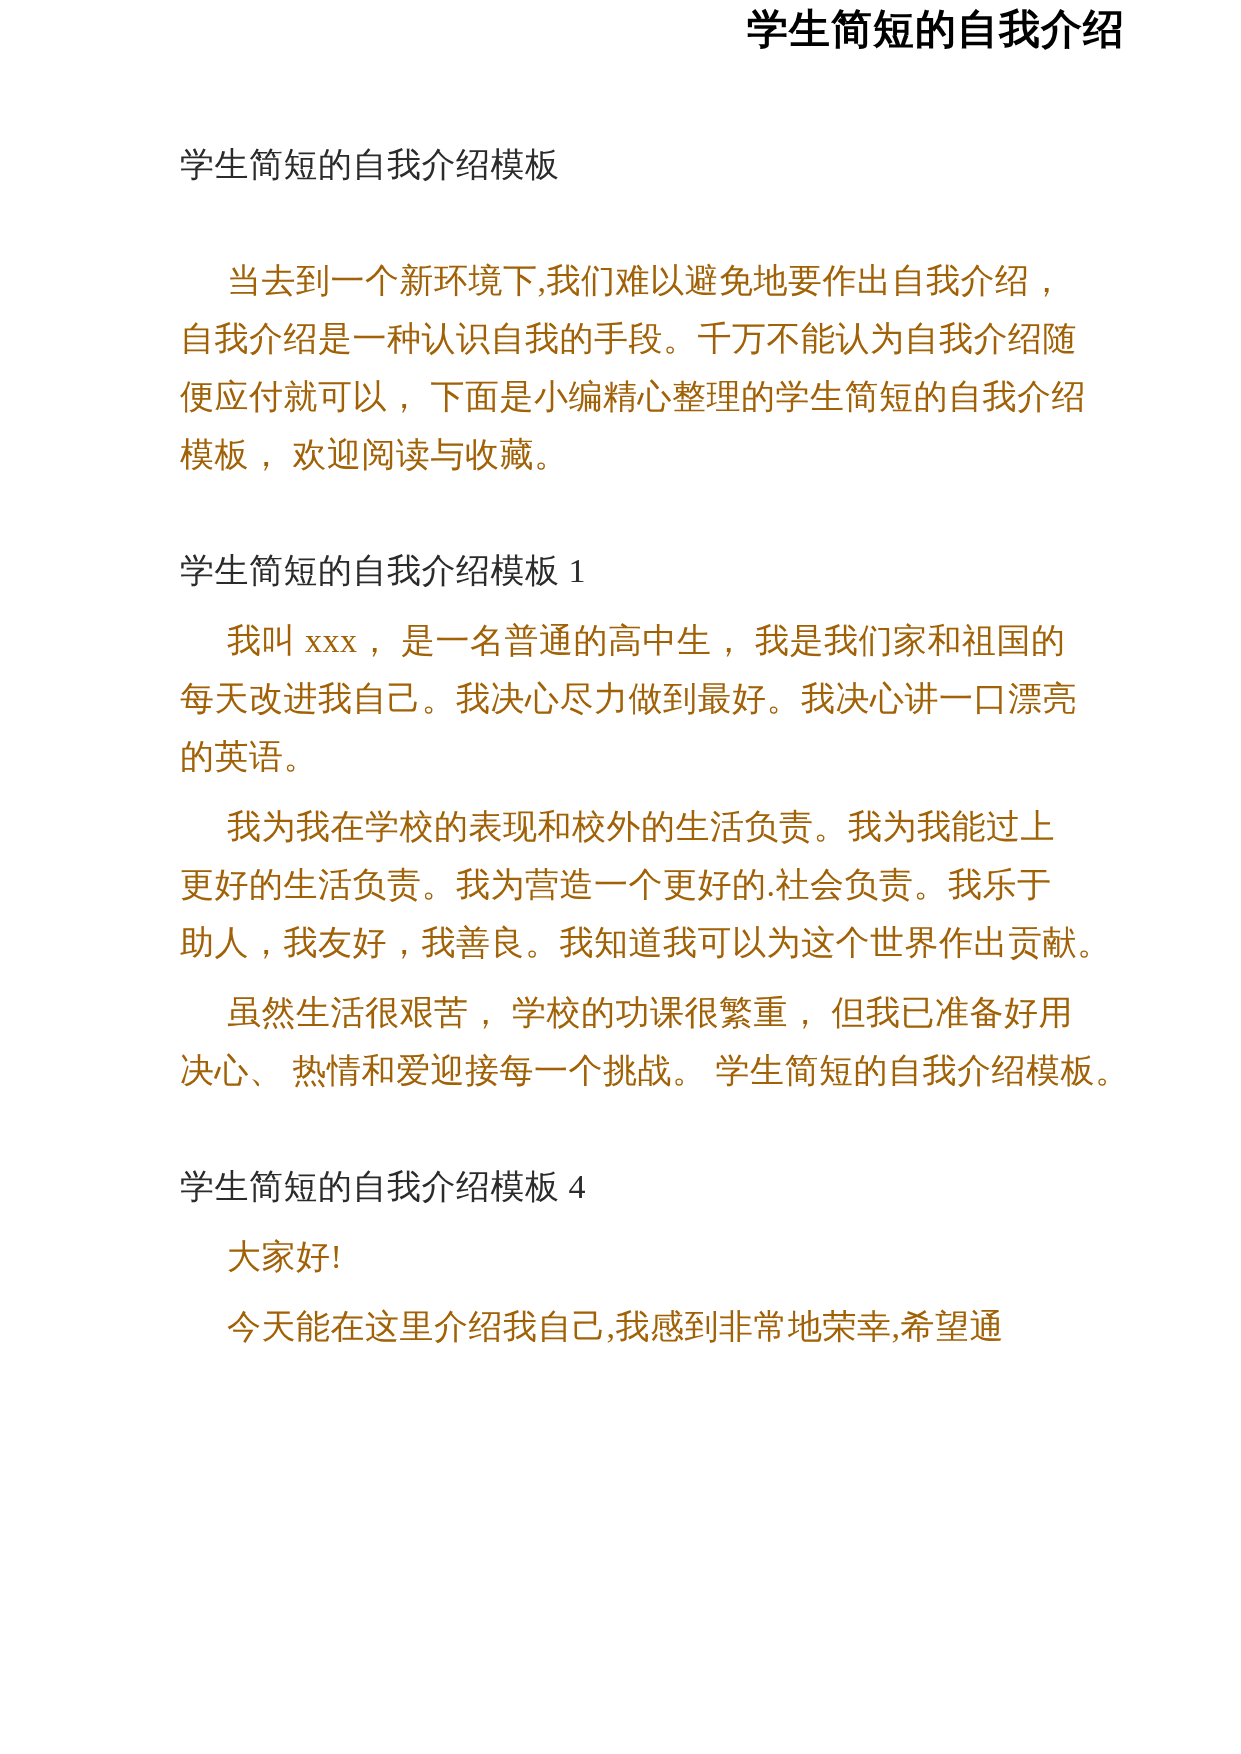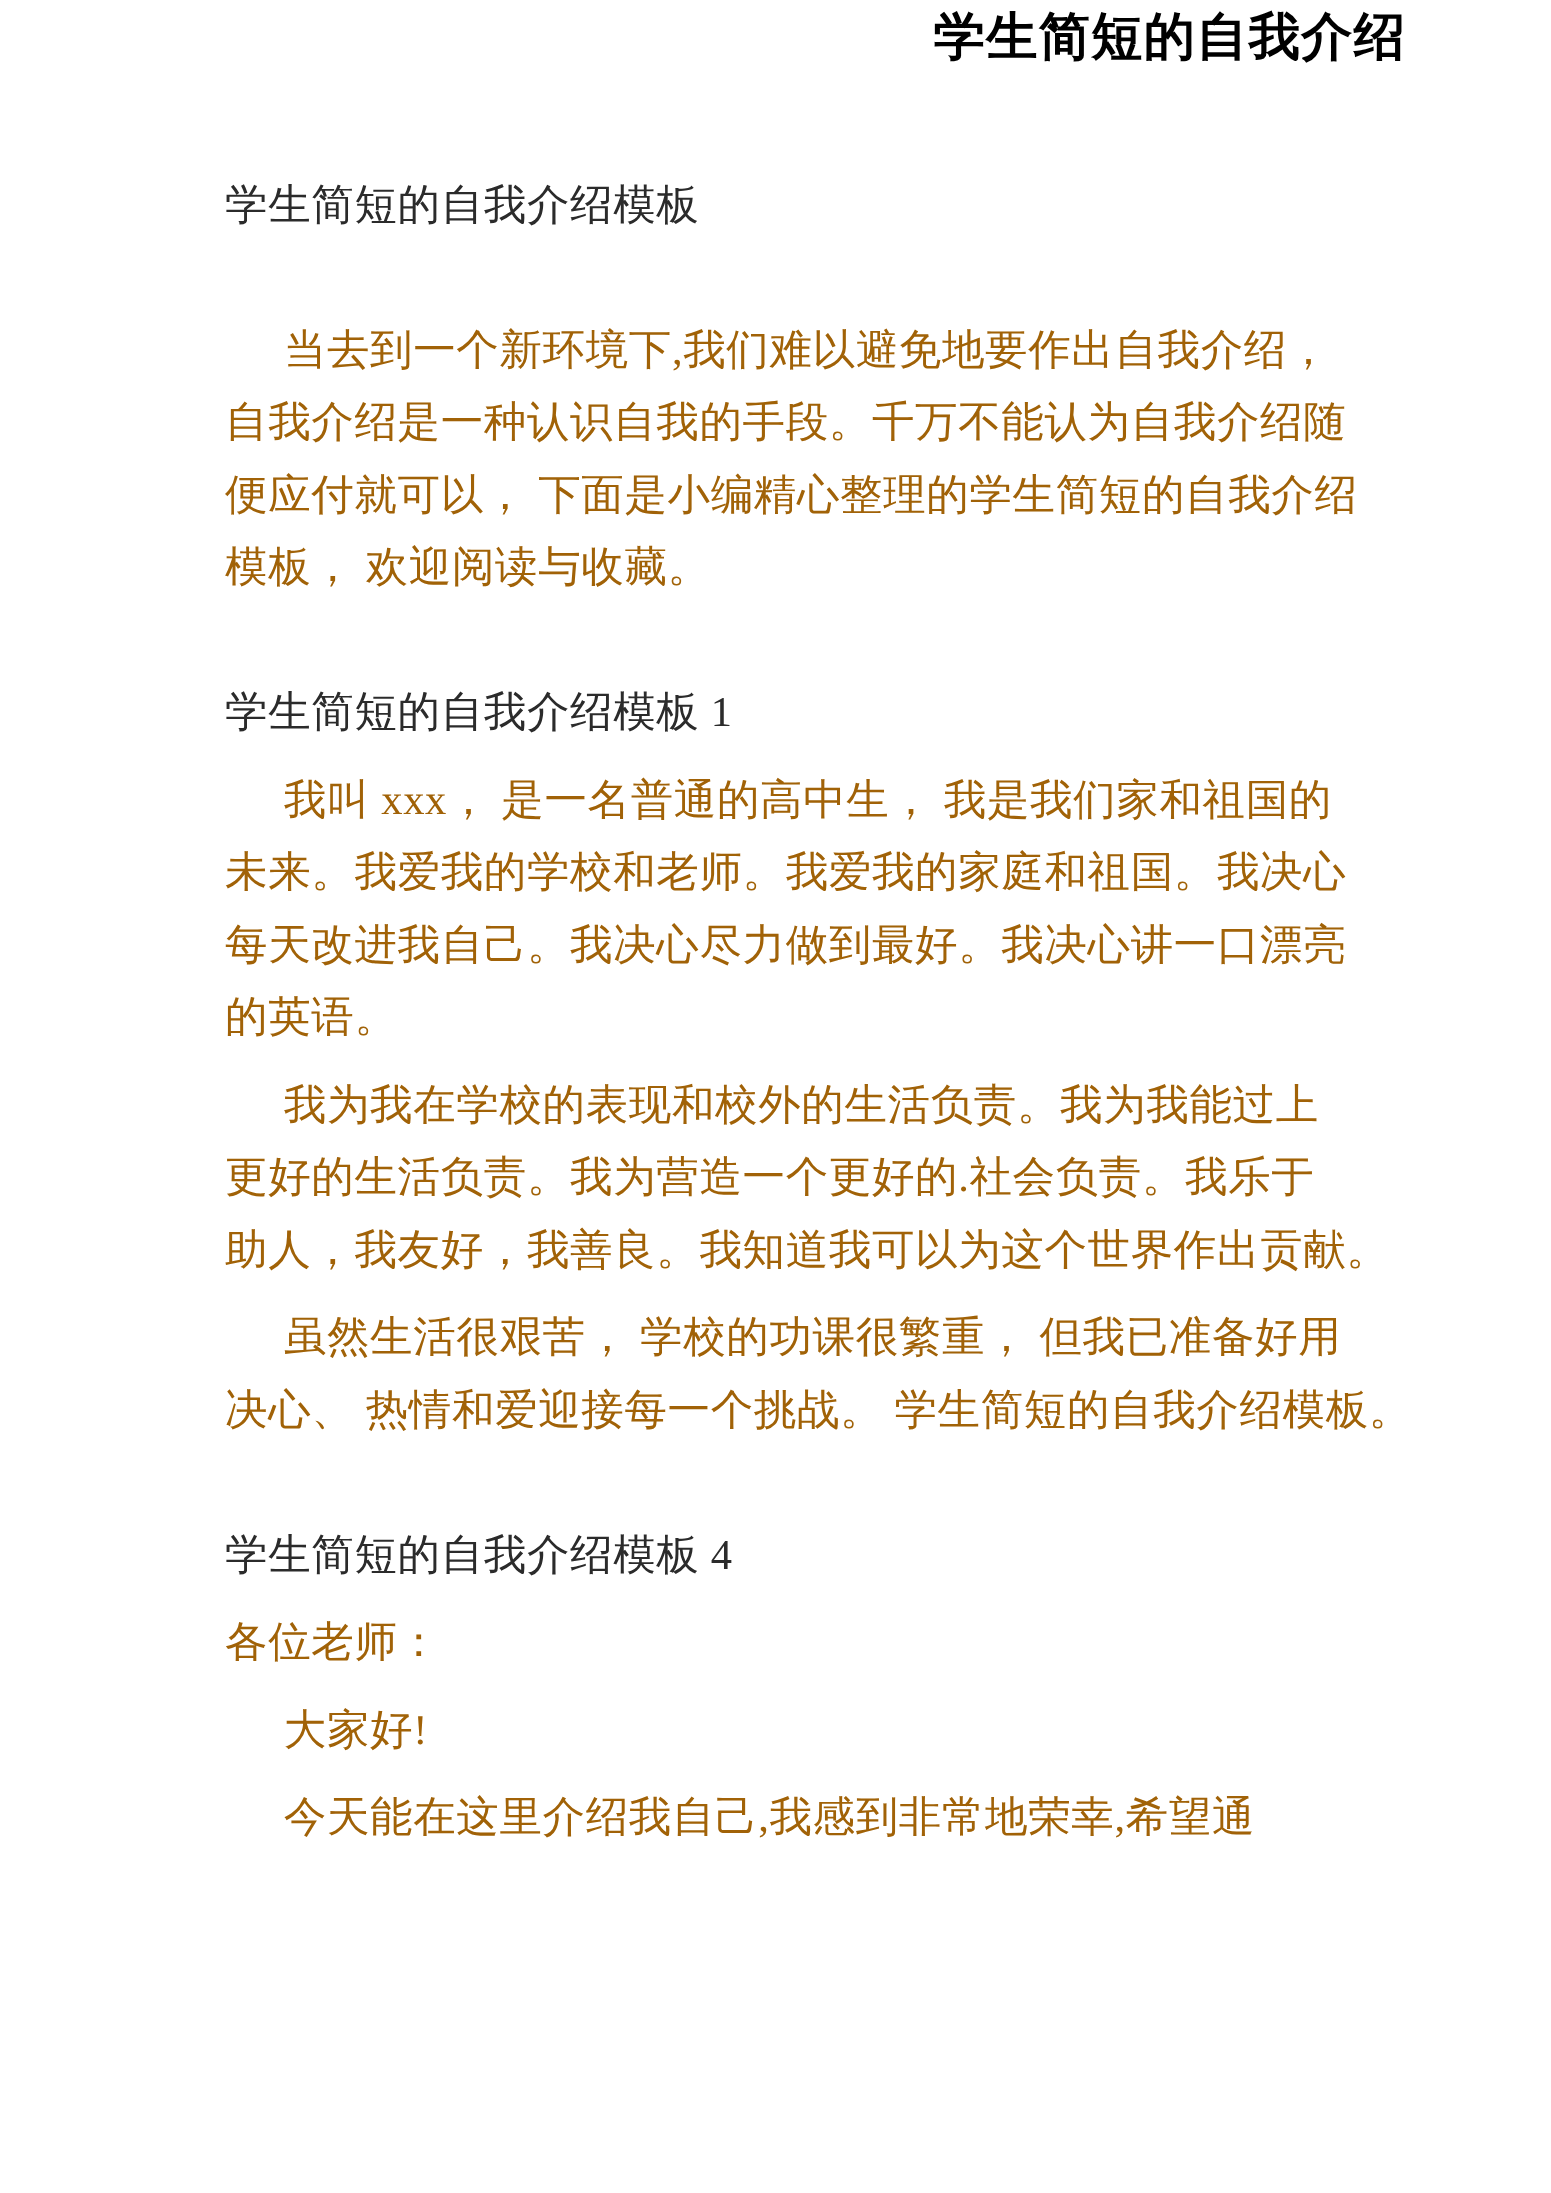--- a/index.html
+++ b/index.html
@@ -66,39 +66,35 @@
         <div class="line indent">当去到一个新环境下,我们难以避免地要作出自我介绍，</div>
         <div class="line">自我介绍是一种认识自我的手段。千万不能认为自我介绍随</div>
         <div class="line">便应付就可以， 下面是小编精心整理的学生简短的自我介绍</div>
         <div class="line">模板， 欢迎阅读与收藏。</div>
       </div>
       <div class="section subheading gap">
         <div class="line">学生简短的自我介绍模板 1</div>
       </div>
       <div class="section paragraph">
         <div class="line indent">我叫 xxx， 是一名普通的高中生， 我是我们家和祖国的</div>
-        <div class="line">未来。我爱我的学校和老师。我爱我的家庭和祖国。我决心</div>
         <div class="line">每天改进我自己。我决心尽力做到最好。我决心讲一口漂亮</div>
         <div class="line">的英语。</div>
       </div>
       <div class="section paragraph">
         <div class="line indent">我为我在学校的表现和校外的生活负责。我为我能过上</div>
         <div class="line">更好的生活负责。我为营造一个更好的.社会负责。我乐于</div>
         <div class="line">助人，我友好，我善良。我知道我可以为这个世界作出贡献。</div>
       </div>
       <div class="section paragraph">
         <div class="line indent">虽然生活很艰苦， 学校的功课很繁重， 但我已准备好用</div>
         <div class="line">决心、 热情和爱迎接每一个挑战。 学生简短的自我介绍模板。</div>
       </div>
       <div class="section subheading gap">
         <div class="line">学生简短的自我介绍模板 4</div>
       </div>
       <div class="section paragraph">
-        <div class="line">各位老师：</div>
-      </div>
-      <div class="section paragraph">
         <div class="line indent">大家好!</div>
       </div>
       <div class="section paragraph">
         <div class="line indent">今天能在这里介绍我自己,我感到非常地荣幸,希望通</div>
       </div>
     </div>
 </div>
 
 </body></html>

